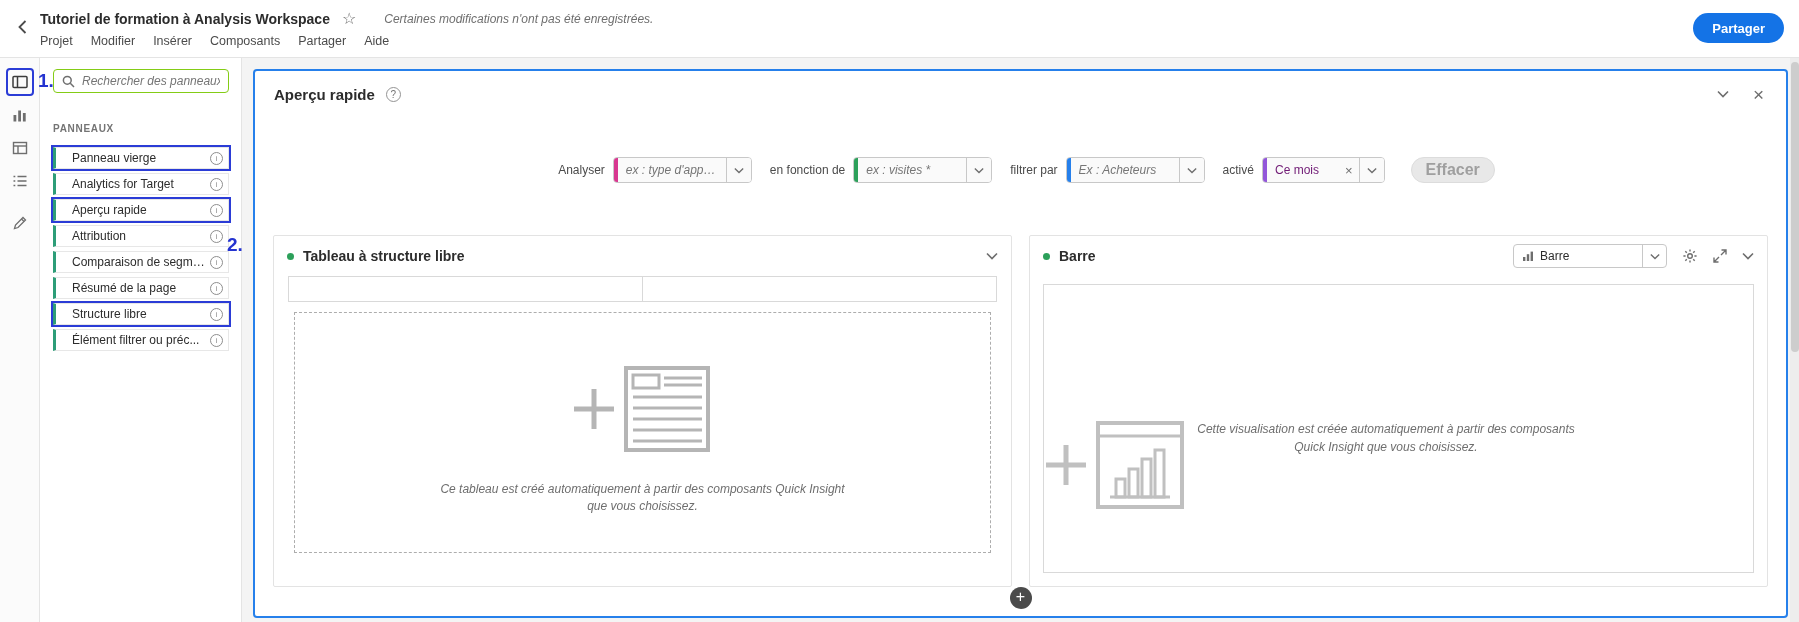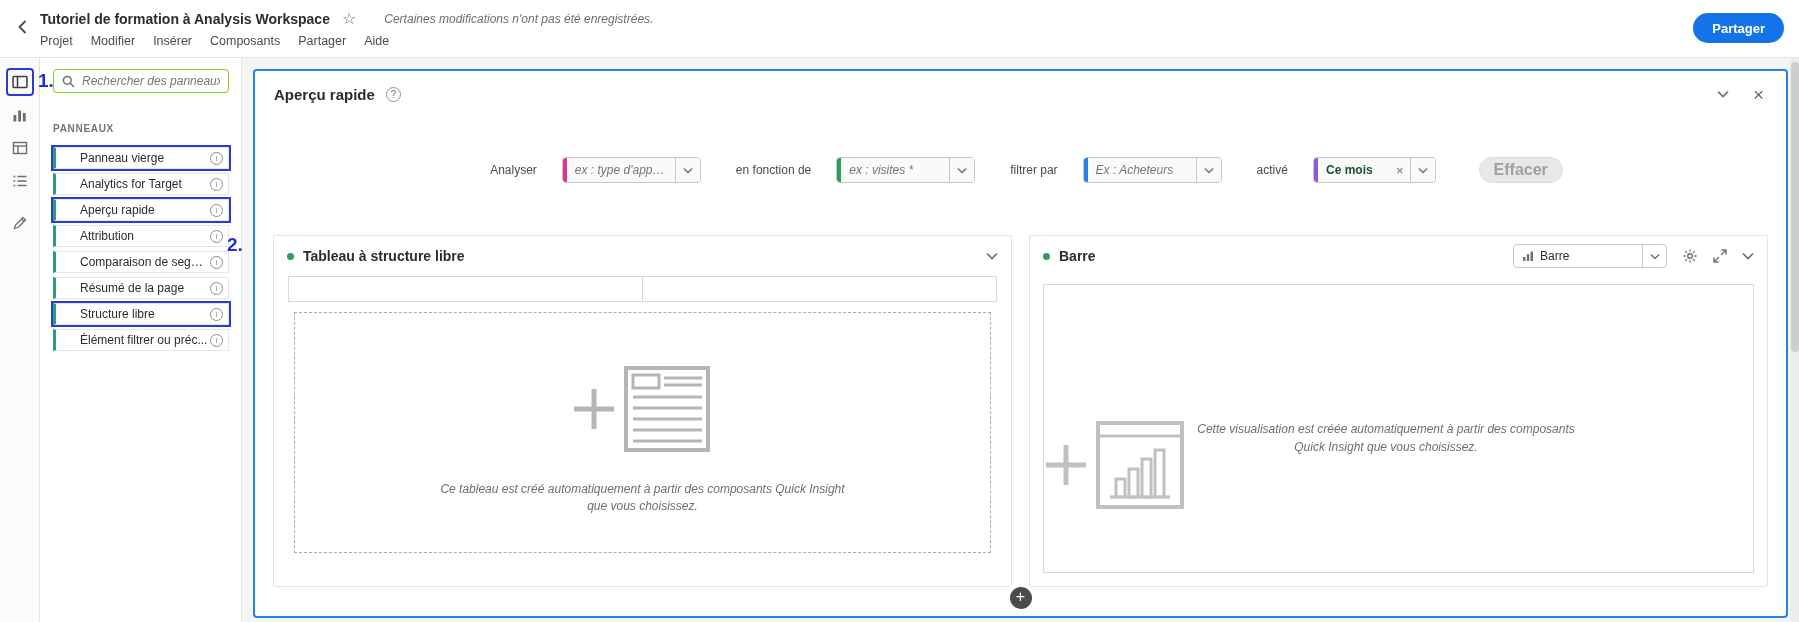--- a/index.html
+++ b/index.html
@@ -52,21 +52,21 @@
   }
   .search-box input {
     border:none; outline:none; width:100%; background:transparent;
     font-family:inherit; font-size:12px; font-style:italic; color:#555;
   }
   .section-title { margin-top:30px; font-size:10px; font-weight:700; letter-spacing:.7px; color:#747474; }
   .panel-list { list-style:none; margin-top:13px; }
   .panel-item {
     display:flex; align-items:center; height:22px; margin-bottom:4px;
     background:#fff; border:1px solid #e7e7e7; border-left:3px solid #2d9d78;
-    padding:0 5px 0 24px; font-size:12px; color:#2c2c2c; cursor:grab;
+    padding:0 5px 0 16px; font-size:12px; color:#2c2c2c; cursor:grab;
   }
   .panel-item.highlight { outline:2px solid #2b3cd6; }
   .panel-item .label { flex:1; white-space:nowrap; overflow:hidden; text-overflow:ellipsis; }
   .info-icon {
     width:13px; height:13px; flex:0 0 auto; border:1px solid #8e8e8e; border-radius:50%;
     color:#8e8e8e; font-size:8px; font-style:normal; display:flex; align-items:center; justify-content:center; cursor:pointer;
   }
 
   
   .canvas { flex:1; background:#f4f4f4; padding:11px 12px 0 11px; position:relative; }
@@ -84,37 +84,37 @@
     margin-left:11px; width:15px; height:15px; border:1px solid #949494; border-radius:50%;
     font-size:10px; color:#747474; display:flex; align-items:center; justify-content:center;
     background:none; cursor:pointer; font-family:inherit;
   }
   .panel-header .spacer { flex:1; }
   .header-icons { display:flex; align-items:center; gap:24px; }
   .icon-btn { background:none; border:none; cursor:pointer; color:#6e6e6e; display:flex; align-items:center; justify-content:center; padding:0; }
   .close-glyph { font-size:19px; line-height:1; color:#6e6e6e; font-family:inherit; }
 
   
-  .filter-row { display:flex; align-items:center; justify-content:center; gap:25px; margin-top:54px;padding-left:12px; }
+  .filter-row { display:flex; align-items:center; justify-content:center; gap:8px; margin-top:54px;padding-left:12px; }
   .filter-label { font-size:12px; color:#4b4b4b; margin-left:10px; }
   .filter-label:first-child { margin-left:0; }
   .dd {
     display:flex; align-items:center; height:26px; background:#fafafa;
     border:1px solid #c8c8c8; border-radius:4px; overflow:hidden; cursor:pointer;
   }
   .dd .edge { width:4px; align-self:stretch; flex:0 0 auto; }
   .edge-dim { background:#d83790; }
   .edge-metric { background:#2ca05a; }
   .edge-segment { background:#2680eb; }
   .edge-date { background:#9256d9; }
   .dd .val {
     width:108px; padding:0 8px; font-size:12px; font-style:italic; color:#767676;
     white-space:nowrap; overflow:hidden; text-overflow:ellipsis;
   }
-  .dd .val.selected { font-style:normal; color:#14532d; width:78px;font-weight:bold; }
+  .dd .val.selected { font-style:normal; color:#701a75; width:78px; }
   .dd .clear-x { font-size:13px; color:#6e6e6e; padding:0 6px 0 0; font-style:normal; }
   .dd .chev { width:25px; align-self:stretch; border-left:1px solid #c8c8c8; background:#fafafa; display:flex; align-items:center; justify-content:center; }
   .clear-btn {
     margin-left:18px; height:26px; padding:0 14px; border-radius:13px;
     background:#e8e8e8; border:1px solid #dcdcdc; color:#9f9f9f;
     font-family:inherit; font-size:16px; font-weight:700; cursor:default;
   }
 
   
   .viz-row { display:flex; gap:17px; padding:0 18px; margin-top:52px; }

